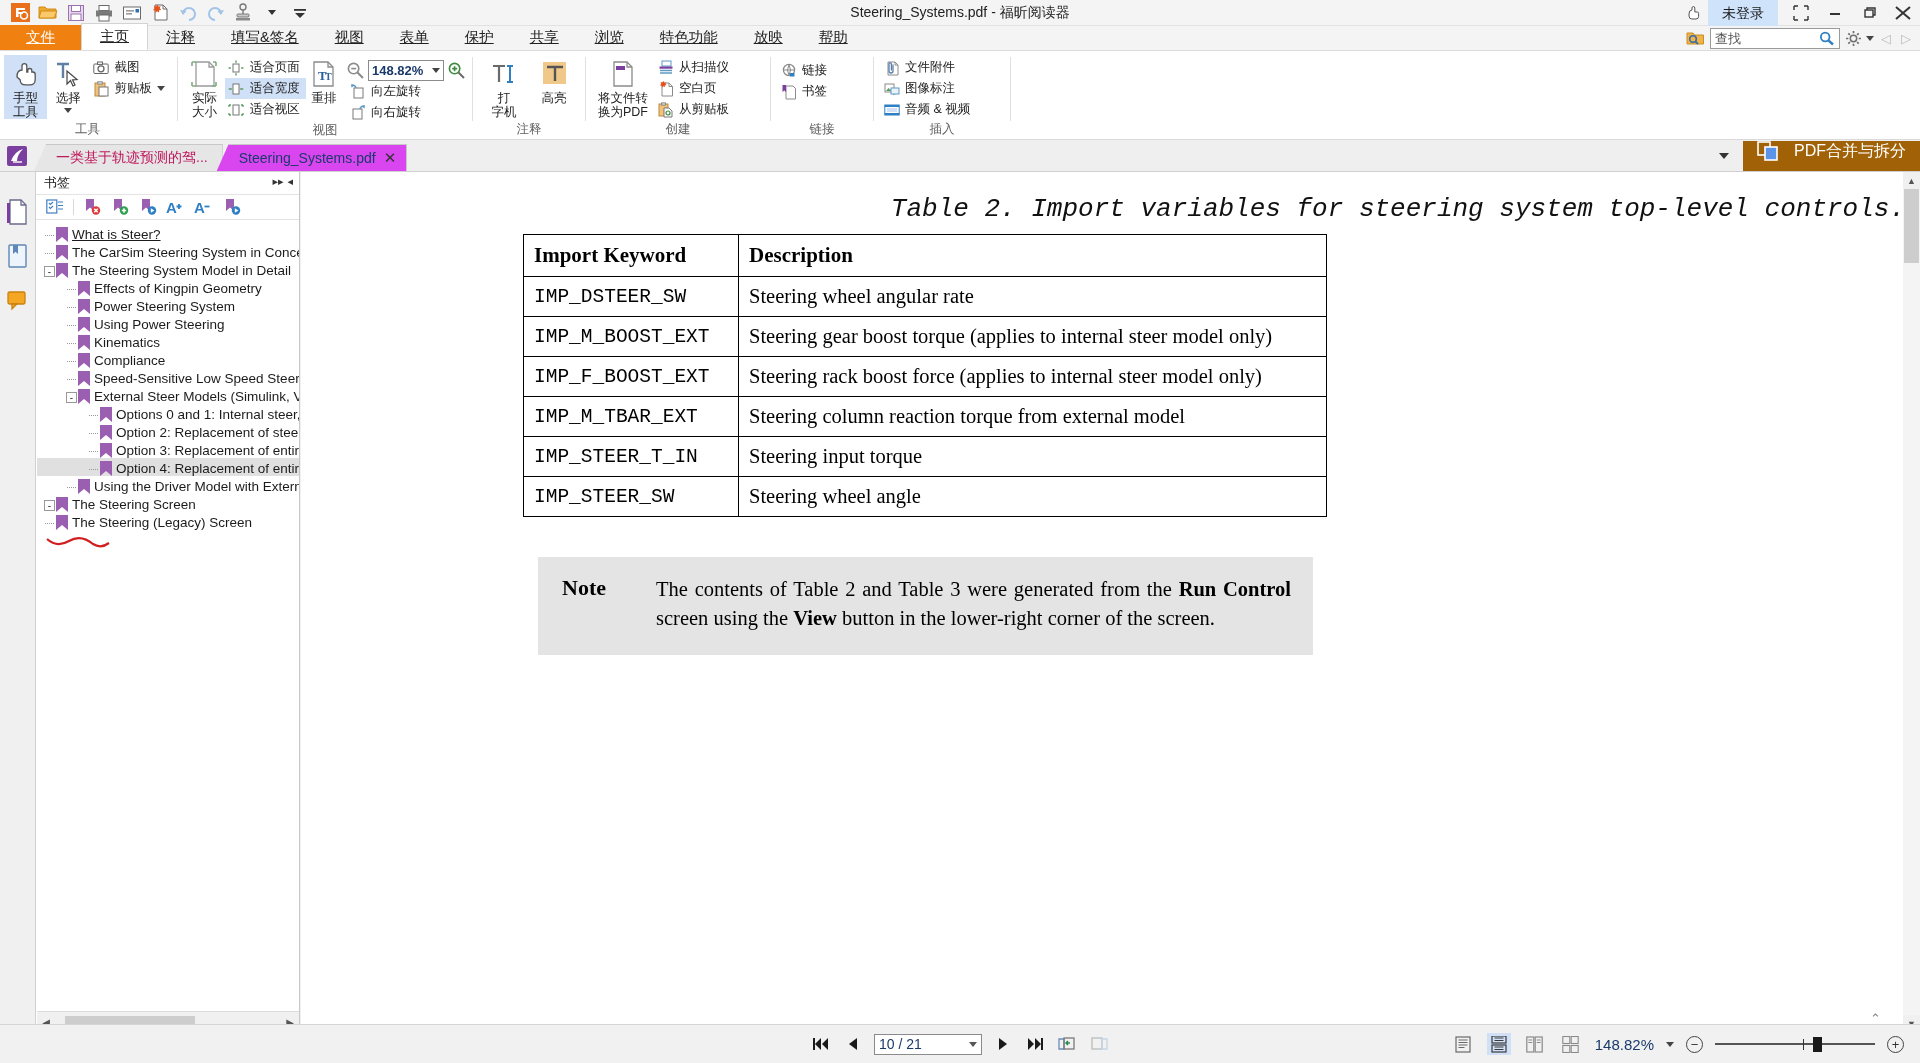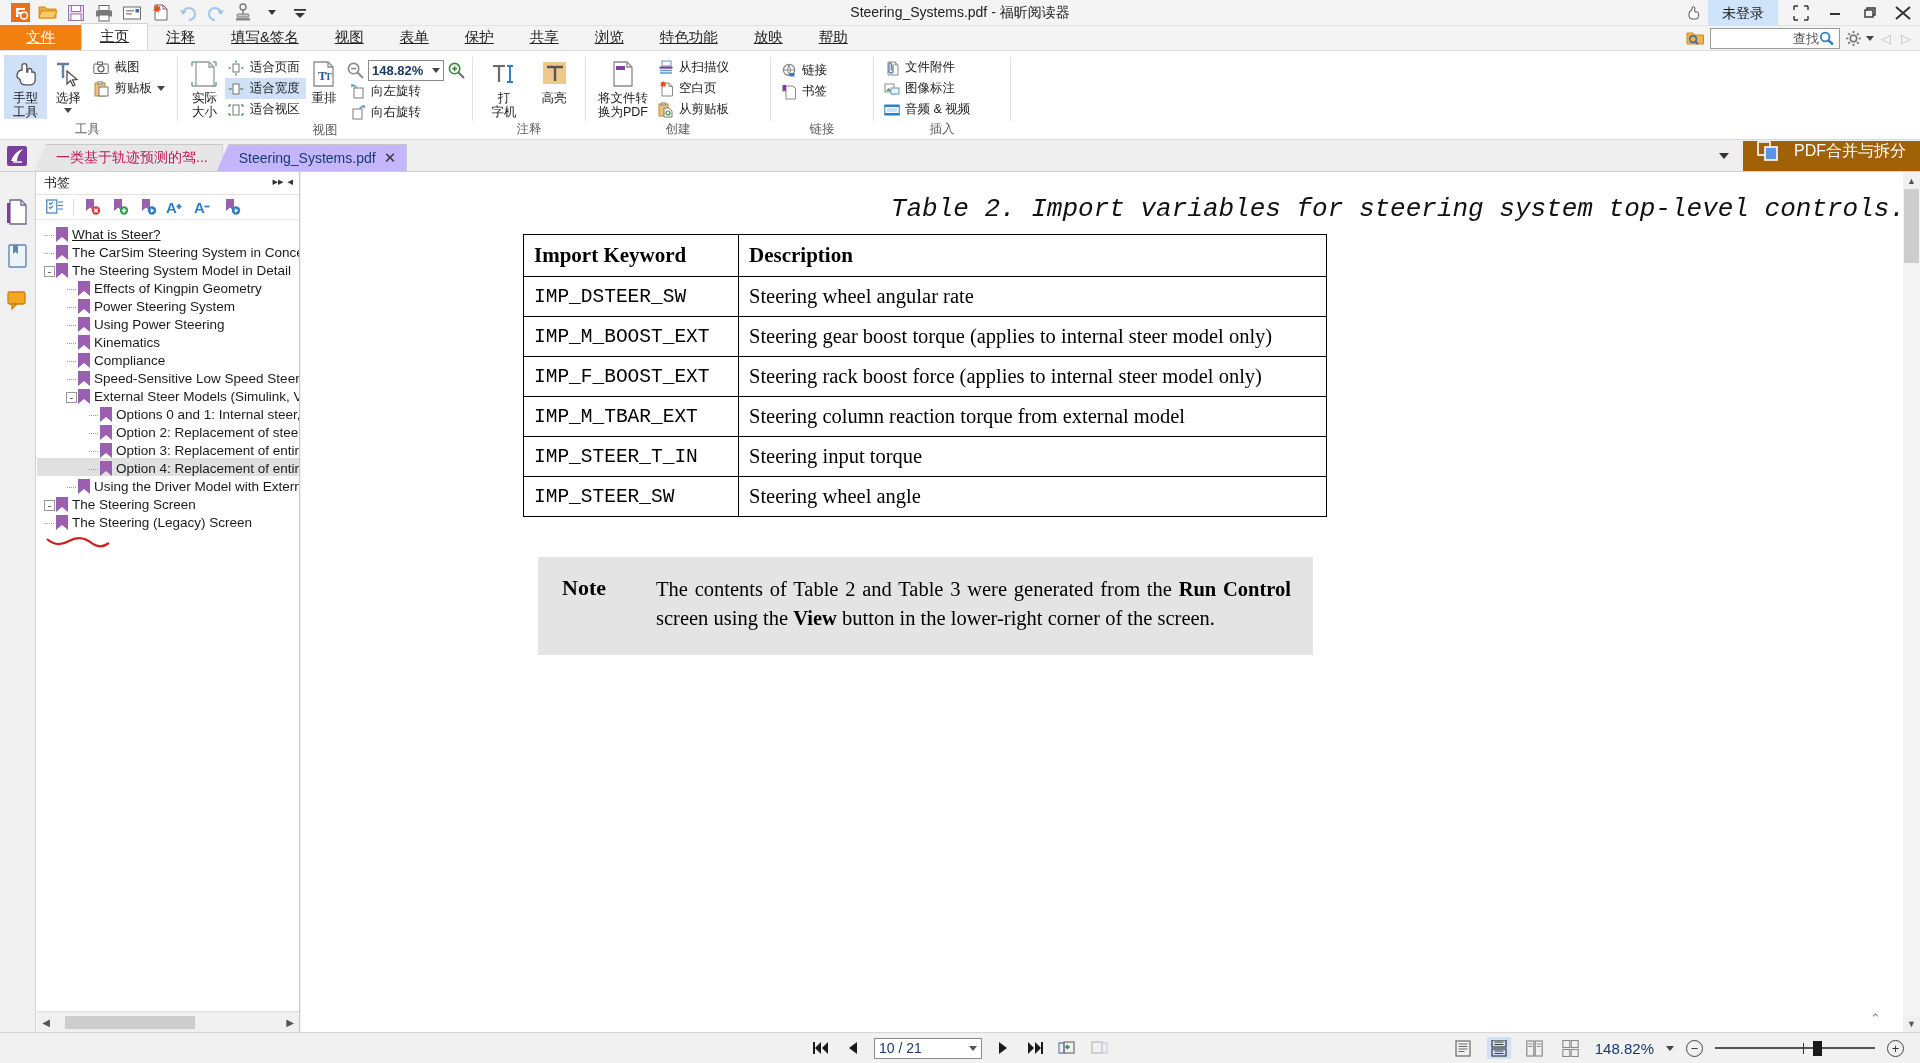--- a/index.html
+++ b/index.html
@@ -36,21 +36,21 @@
     font-size:14.5px; color:#222; padding:3px 18px 4px 18px; cursor:pointer;
     line-height:18px; white-space:nowrap;text-decoration:underline;
   }
   .tab.file { background:#f08010; color:#fff; padding:3px 26px 4px 26px; }
   .tab.active { background:#ffffff; border:1px solid #d3d3d3; border-bottom:1px solid #ffffff; position:relative; z-index:2; }
   .tab-search-wrap {
     position:absolute; right:6px; bottom:1px; display:flex; align-items:center; gap:4px;
   }
   .search-box {
     width:130px; height:21px; border:1px solid #9a9a9a; background:#fff;
-    display:flex; align-items:center; padding:0 4px; font-size:13px; color:#555;text-align:right;
+    display:flex; align-items:center; padding:0 4px; font-size:13px; color:#555;
   }
   .search-box span { flex:1; }
   .nav-arrow { width:16px; height:18px; display:flex; align-items:center; justify-content:center; color:#b9b9b9; font-size:13px; }
 
   
   .ribbon {
     position:absolute; left:0; top:51px; width:1920px; height:89px;
     background:#ffffff; border-bottom:1px solid #d9d9d9;
     display:flex; align-items:stretch;
   }
@@ -91,21 +91,21 @@
     background:#efefef; border-bottom:1px solid #cfcfcf; display:flex; align-items:flex-end;
   }
   .docicon { width:34px; height:30px; display:flex; align-items:center; justify-content:center; }
   .dtab {
     height:27px; display:flex; align-items:center; gap:8px; padding:0 14px 0 22px;
     font-size:14px; color:#be185d; background:#e6e6e6; cursor:pointer;
     border-top:1px solid #c8c8c8; border-right:1px solid #c8c8c8;
     clip-path: polygon(12px 0, 100% 0, 100% 100%, 0 100%);
     margin-right:-6px; position:relative;
   }
-  .dtab.active { background:#c4b5fd; color:#1a3a6b; z-index:2; }
+  .dtab.active { background:#d946ef; color:#1a3a6b; z-index:2; }
   .dtab .x { font-size:15px; color:#333; }
   .dtab-right {
     position:absolute; right:0; bottom:0; height:30px; display:flex; align-items:center;
   }
   .caret-small { width:0;height:0;border-left:5px solid transparent;border-right:5px solid transparent;border-top:6px solid #333; margin:0 14px; }
   .merge-btn {
     height:30px; background:#a16207; color:#fff; font-size:16px; display:flex; align-items:flex-start;
     gap:15px; padding:0 14px; cursor:pointer;
   }
 
@@ -180,21 +180,21 @@
   .notebox .nbody b { font-weight:bold; }
 
   .vscroll-up, .vscroll-dn { position:absolute; right:0; width:17px; height:17px; background:#f0f0f0; display:flex; align-items:center; justify-content:center; font-size:9px; color:#555; }
   .vtrack { position:absolute; right:0; top:17px; bottom:17px; width:17px; background:#f4f4f4; }
   .vthumb { position:absolute; right:1px; top:0px; width:15px; height:74px; background:#cdcdcd; }
 
   .collapse-chevron { position:absolute; right:24px; bottom:6px; color:#888; font-size:13px; cursor:pointer; }
 
   
   .statusbar {
-    position:absolute; left:0; bottom:0; width:1920px; height:31px;
+    position:absolute; left:0; bottom:0; width:1920px; height:39px;
     background:#f1f1f1; border-top:1px solid #d6d6d6; display:flex; align-items:center;
   }
   .sb-center { position:absolute; left:50%; transform:translateX(-50%); display:flex; align-items:center; gap:10px; }
   .nav-ic { width:22px; height:22px; display:flex; align-items:center; justify-content:center; cursor:pointer; color:#1a1a1a; }
   .pagebox {
     width:108px; height:21px; border:1px solid #8b8b8b; background:#fff;
     display:flex; align-items:center; justify-content:space-between; padding:0 4px;
     font-size:14px; color:#1a3a6b;
   }
   .sb-right { position:absolute; right:16px; display:flex; align-items:center; gap:12px; }

